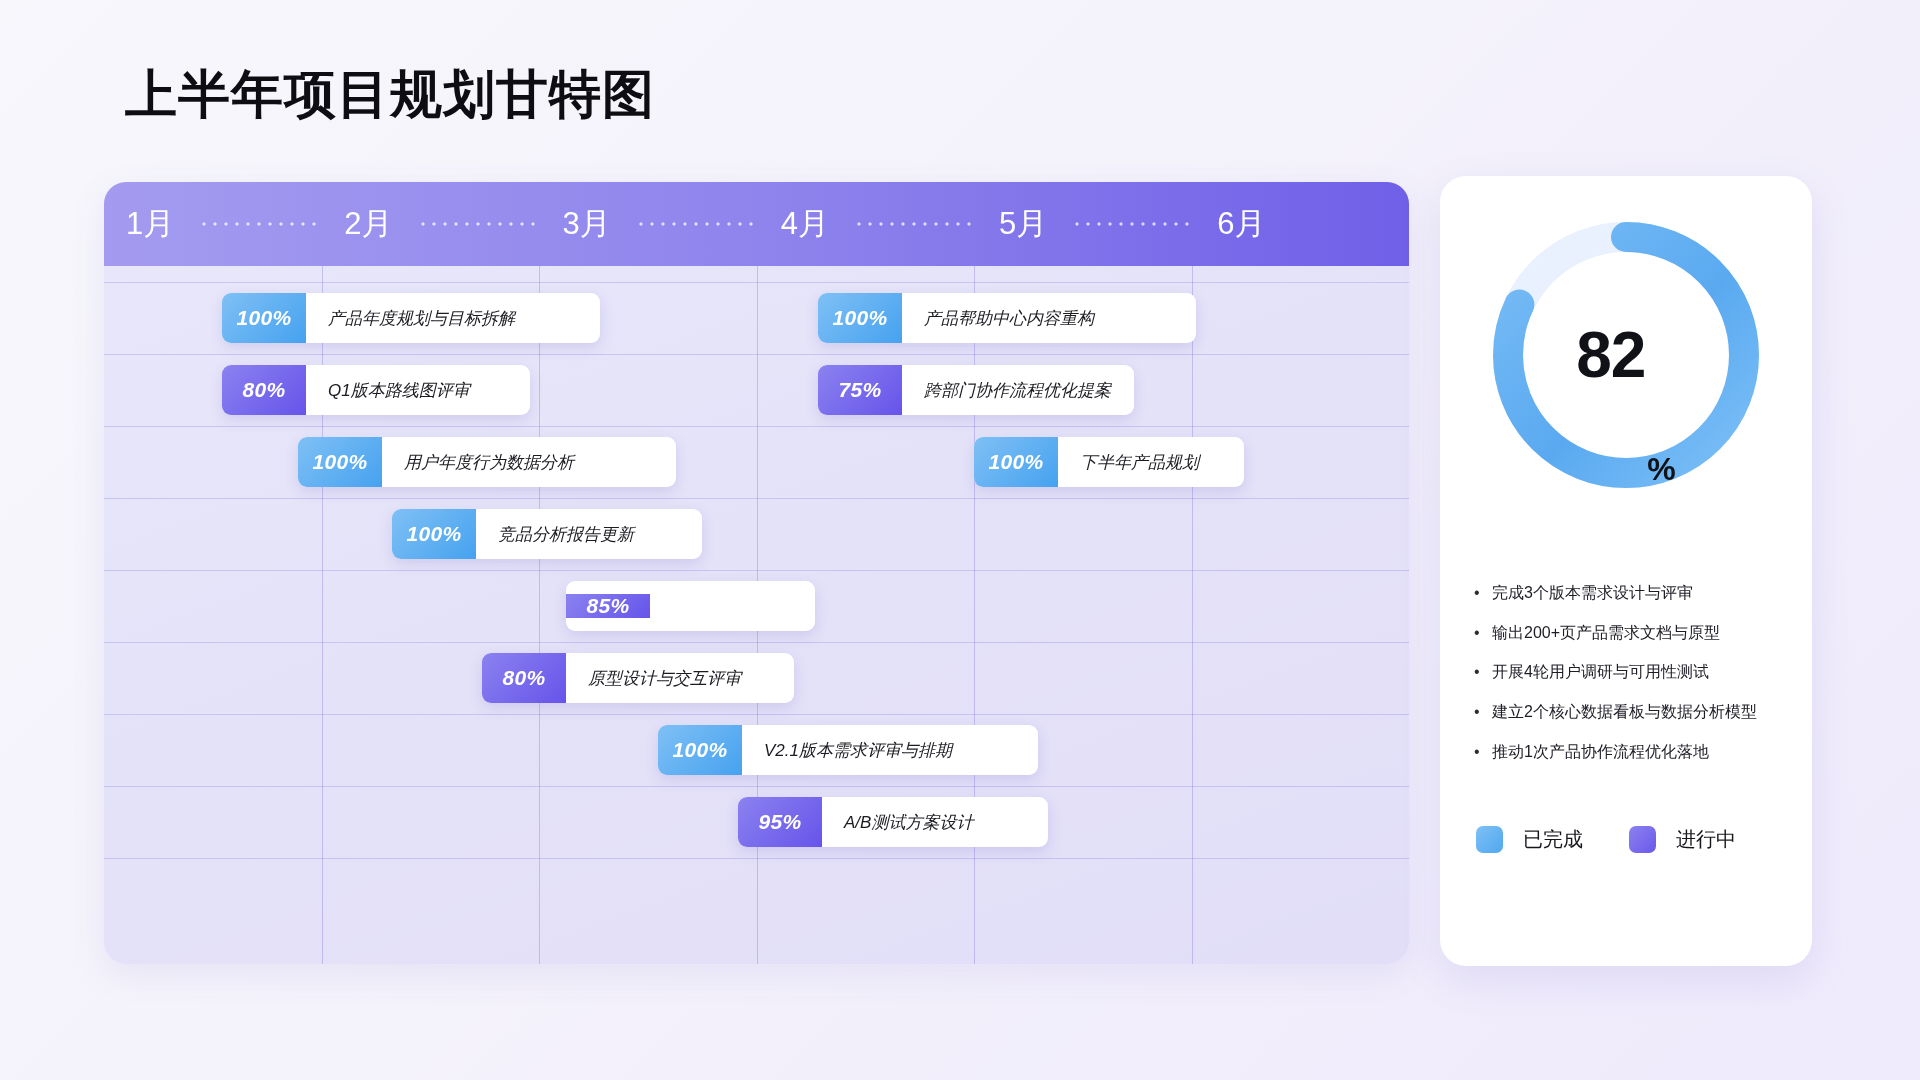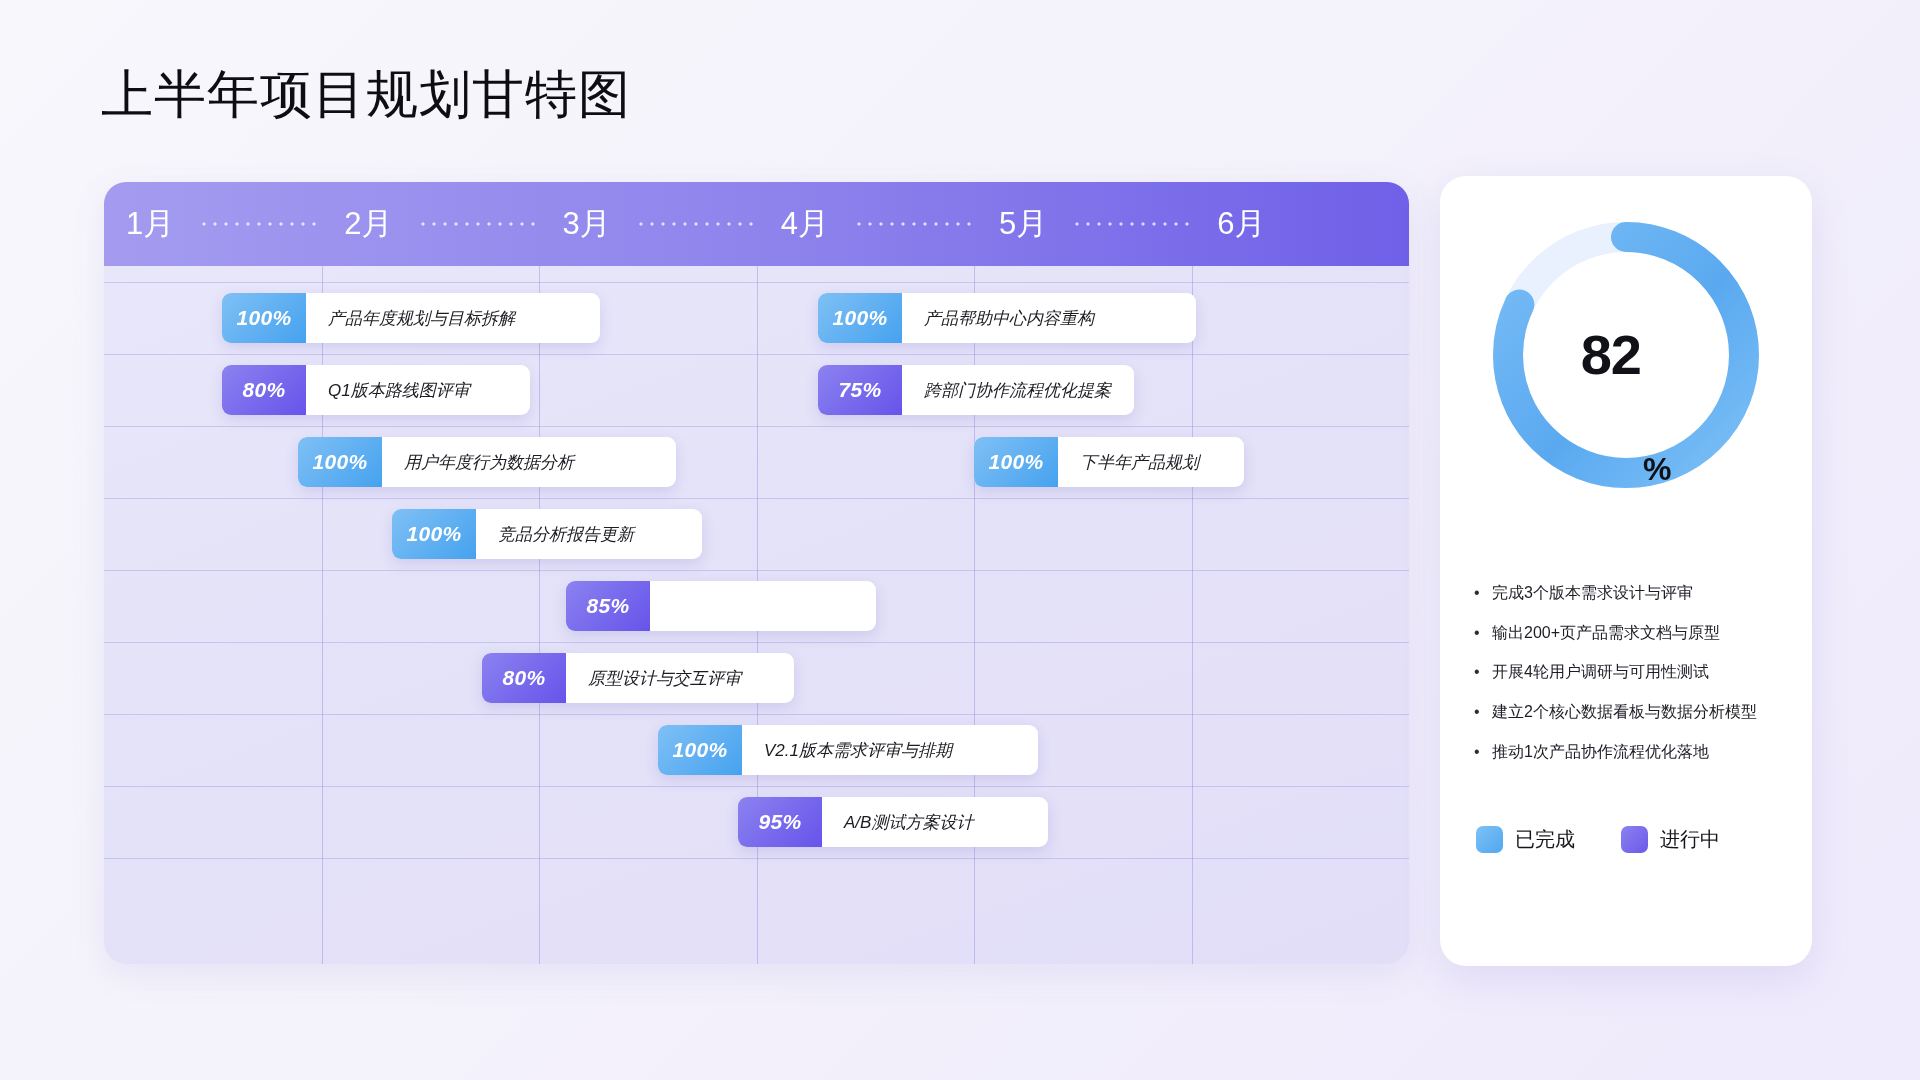--- a/index.html
+++ b/index.html
@@ -14,24 +14,24 @@
   }
 
   .page {
     position: absolute;
     inset: 0;
   }
 
   
   .page-title {
     position: absolute;
-    left: 101px;
+    left: 125px;
     top: 68px;
     font-size: 52px;
-    font-weight: 400;
+    font-weight: 700;
     letter-spacing: 1px;
     color: #0d0d12;
     line-height: 1;
     white-space: nowrap;
   }
 
   
   .gantt-card {
     position: absolute;
     left: 104px;
@@ -166,21 +166,21 @@
   .donut-wrap svg { display: block; }
 
   .donut-center {
     position: absolute;
     inset: 0;
     display: flex;
     align-items: center;
     justify-content: center;
   }
   .donut-value {
-    font-size: 56px;
+    font-size: 64px;
     font-weight: 700;
     color: #111118;
     line-height: 1;
     letter-spacing: -1px;
   }
   .donut-unit {
     font-size: 32px;
     font-weight: 700;
     color: #111118;
     align-self: flex-end;
@@ -227,21 +227,21 @@
     left: 36px;
     right: 24px;
     top: 650px;
     display: flex;
     align-items: center;
     gap: 46px;
   }
   .legend-item {
     display: flex;
     align-items: center;
-    gap: 12px;
+    gap: 20px;
   }
   .legend-swatch {
     width: 27px;
     height: 27px;
     border-radius: 7px;
   }
   .legend-swatch.done  { background: linear-gradient(135deg, #7fc0f5 0%, #4fa8f0 100%); }
   .legend-swatch.doing { background: linear-gradient(135deg, #8b82f0 0%, #6b59ea 100%); }
   .legend-label {
     font-size: 20px;
@@ -332,21 +332,21 @@
               <div class="task-name">下半年产品规划</div>
             </div>
           </div>
           <div class="gantt-row" style="top: 232px;">
             <div class="task-bar" style="left: 288px; width: 310px; top: 11px;">
               <div class="task-pct done">100%</div>
               <div class="task-name">竞品分析报告更新</div>
             </div>
           </div>
           <div class="gantt-row" style="top: 304px;">
-            <div class="task-bar" style="left: 462px; width: 310px; top: 11px;">
+            <div class="task-bar" style="left: 462px; width: 249px; top: 11px; align-items: center;">
               <div class="task-pct doing">85%</div>
             </div>
           </div>
           <div class="gantt-row" style="top: 376px;">
             <div class="task-bar" style="left: 378px; width: 312px; top: 11px;">
               <div class="task-pct doing">80%</div>
               <div class="task-name">原型设计与交互评审</div>
             </div>
           </div>
           <div class="gantt-row" style="top: 448px;">

